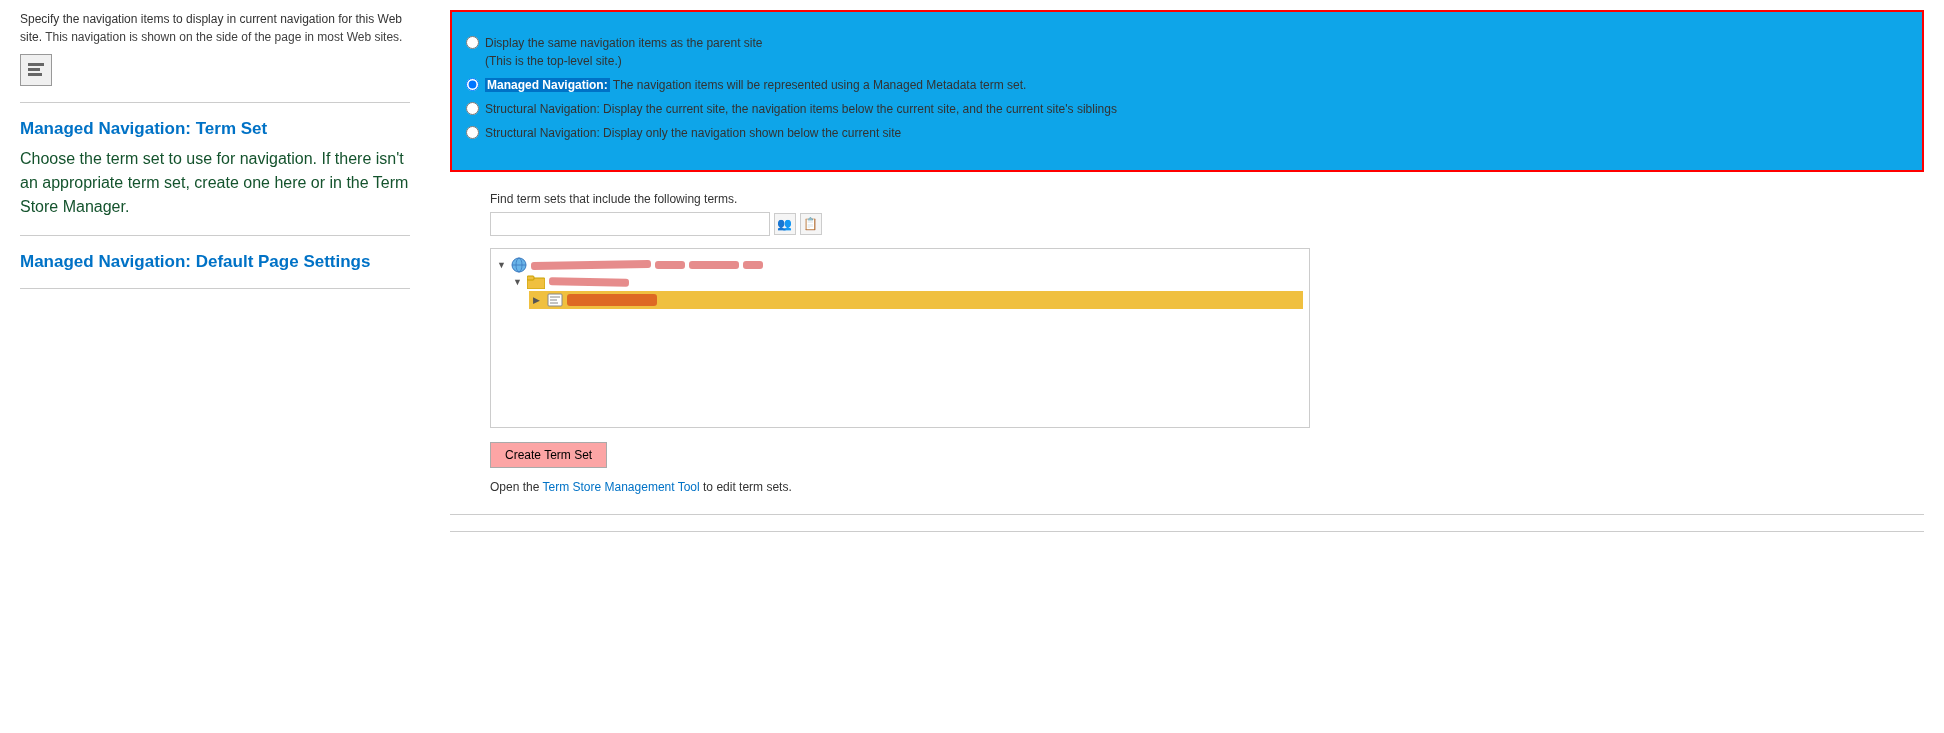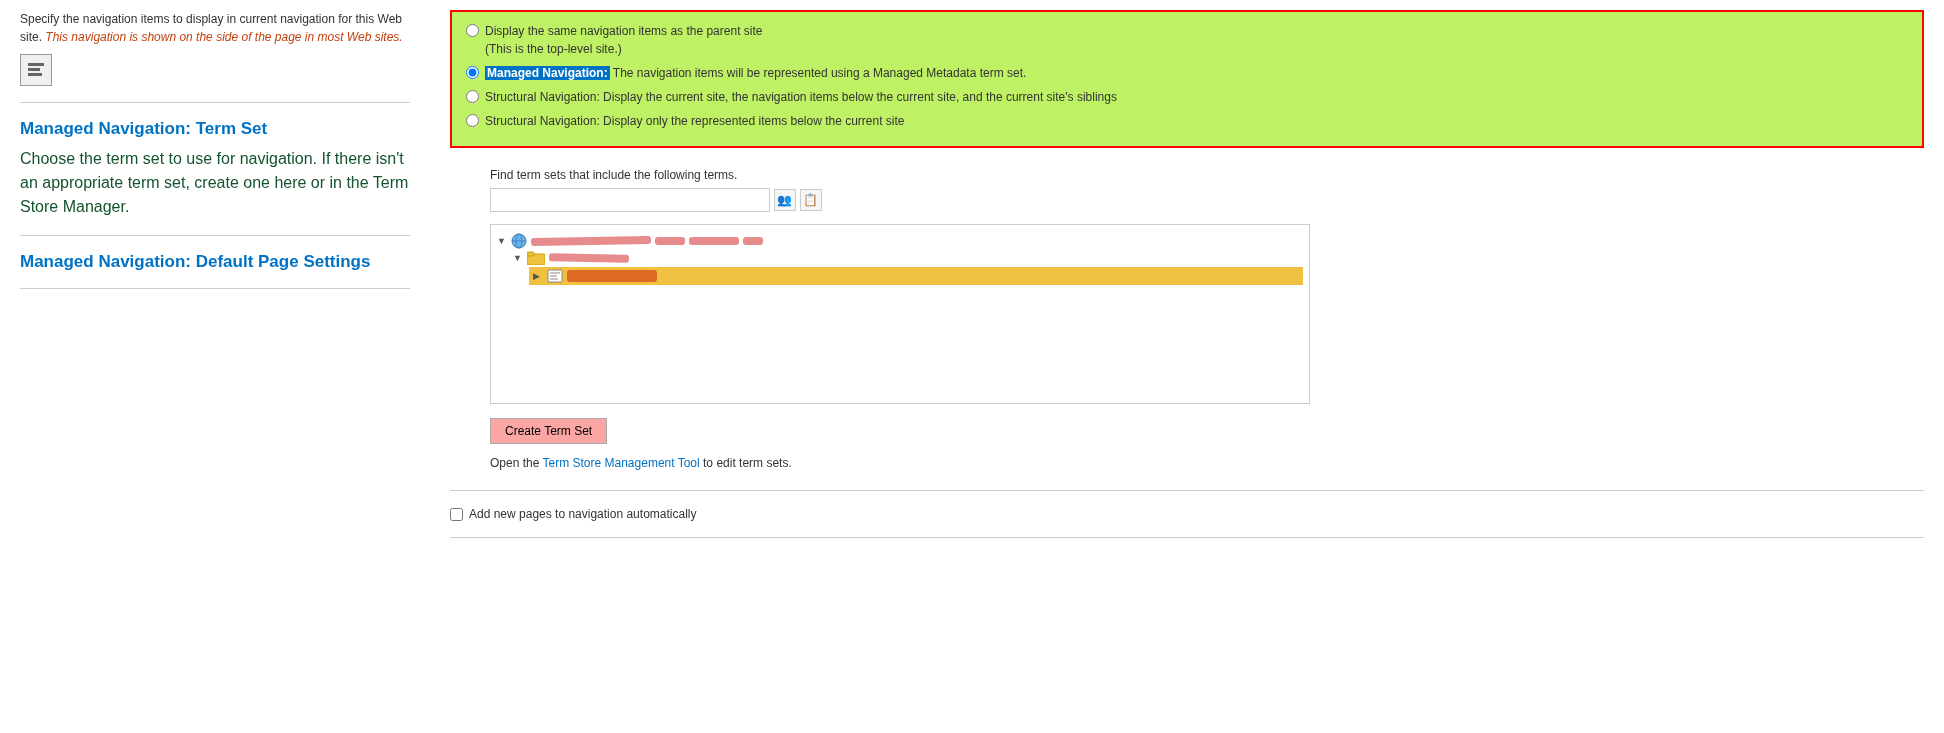--- a/index.html
+++ b/index.html
@@ -30,23 +30,22 @@
 
     
     .left-description {
       font-size: 12px;
       color: #333;
       line-height: 1.5;
       margin-bottom: 4px;
     }
 
     .left-description a {
-      color: #c2410c;
+      color: #404040;
       text-decoration: none;
-      font-style: italic;
     }
 
     .nav-icon {
       width: 32px;
       height: 32px;
       border: 1px solid #999;
       background: #f0f0f0;
       display: flex;
       align-items: center;
       justify-content: center;
@@ -68,23 +67,23 @@
 
     .section-subtext {
       font-size: 16px;
       color: #14532d;
       line-height: 1.5;
     }
 
     
     .radio-group-box {
       border: 2px solid red;
-      padding: 10px 14px;
+      padding: 22px 14px;
       margin-bottom: 20px;
-      background: #bef264;
+      background: #0ea5e9;
     }
 
     .radio-item {
       display: flex;
       align-items: flex-start;
       margin-bottom: 6px;
       font-size: 12px;
       line-height: 1.5;
     }
 
@@ -288,21 +287,21 @@
         </div>
       </div>
 
       <div class="radio-item">
         <input type="radio" name="nav-option" style="">
         <span>Structural Navigation: Display the current site, the navigation items below the current site, and the current site's siblings</span>
       </div>
 
       <div class="radio-item">
         <input type="radio" name="nav-option" style="">
-        <span>Structural Navigation: Display only the represented items below the current site</span>
+        <span>Structural Navigation: Display only the navigation shown below the current site</span>
       </div>
 
     </div>
 
     <div class="term-set-section">
 
       <div class="find-terms-label">Find term sets that include the following terms.</div>
 
       <div class="find-terms-row">
         <input type="text" class="find-terms-input" style="">
@@ -365,24 +364,20 @@
       <div class="open-tool-text">
         <span>Open the </span><a href="#">Term Store Management Tool</a><span> to edit term sets.</span>
       </div>
 
     </div>
 
     <hr class="section-divider">
 
     <div class="default-page-section">
 
-      <div class="checkbox-item">
-        <input type="checkbox" style="">
-        <label>Add new pages to navigation automatically</label>
-      </div>
 
 
     </div>
 
     <hr class="section-divider">
 
   </div>
 </div>
 
 </body></html>

